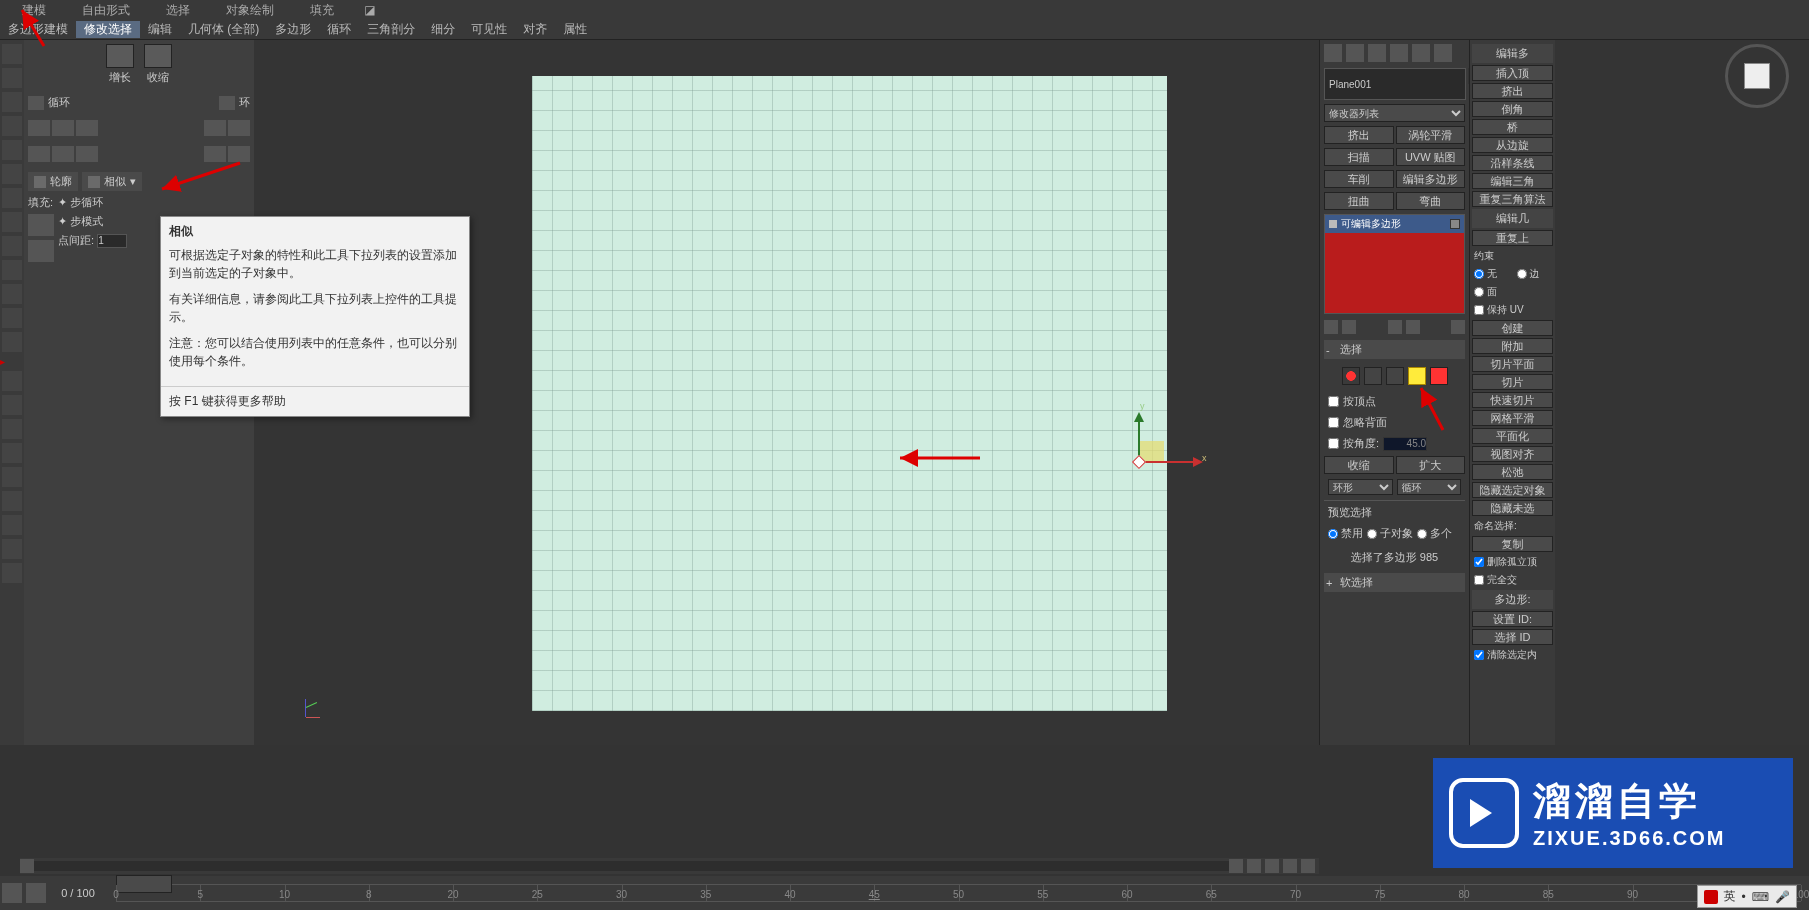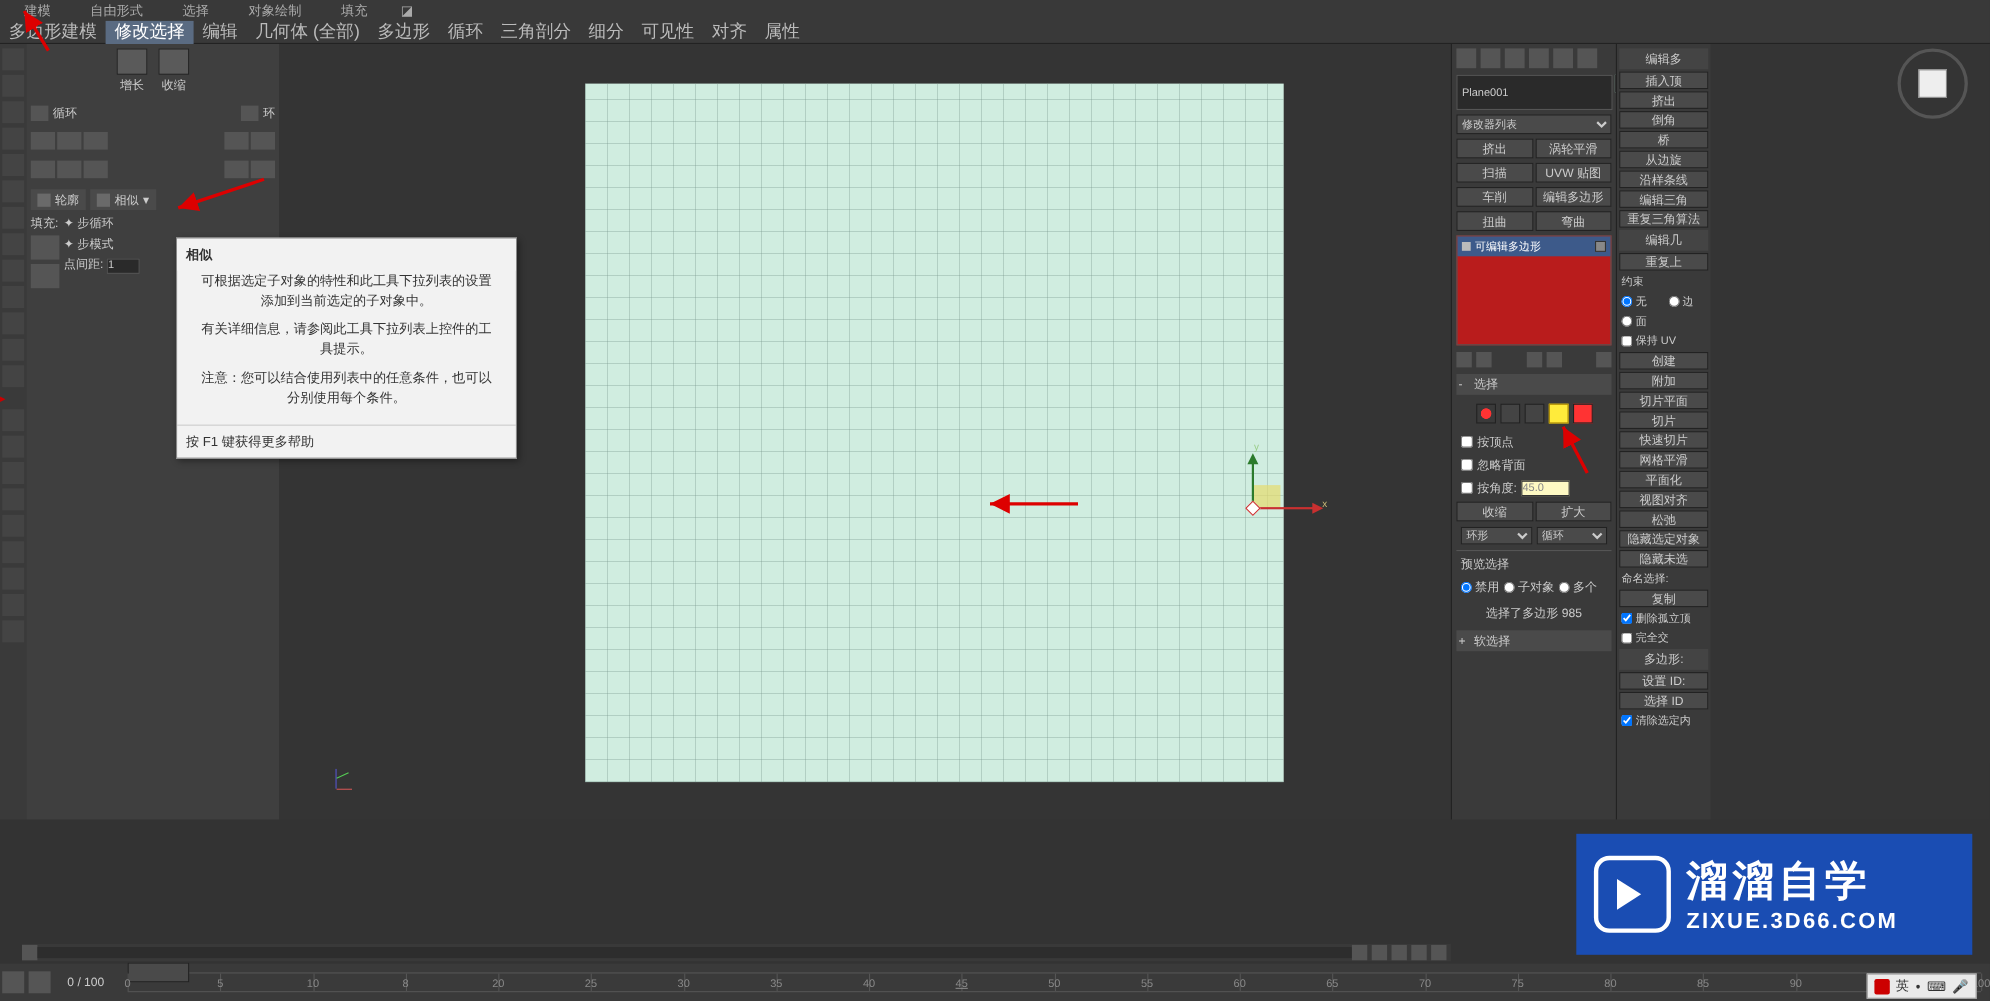--- a/index.html
+++ b/index.html
@@ -5,21 +5,21 @@
 * { margin: 0; padding: 0; box-sizing: border-box; font-family: "Microsoft YaHei", "SimSun", sans-serif; }
 body { background: #333; color: #ccc; font-size: 11px; overflow: hidden; width: 1809px; height: 910px; position: relative; }
 
 
 .menu-bar { display: flex; background: #393939; height: 20px; align-items: center; padding-left: 4px; }
 .menu-bar span { padding: 0 18px; color: #aaa; font-size: 12px; cursor: default; }
 .menu-bar .icon-sep { width: 30px; display:inline-flex; justify-content:center;}
 
 
 .ribbon-tabs { display: flex; background: #393939; height: 20px; align-items: center; border-bottom: 1px solid #222; }
-.ribbon-tabs span { padding: 0 8px; color: #bbb; font-size: 16px; cursor: default; }
+.ribbon-tabs span { padding: 0 8px; color: #bbb; font-size: 12px; cursor: default; }
 .ribbon-tabs .active { background: #5a6b82; color: #fff; }
 
 
 .main-row { display: flex; height: 705px; }
 
 
 .left-tb { width: 24px; background: #3a3a3a; display:flex; flex-direction:column; gap:4px; padding-top:4px;}
 .left-tb .tbtn { width:20px; height:20px; background:#444; margin:0 auto;}
 .left-tb .arrow-red { color:#c00; font-size:10px;}
 
@@ -87,39 +87,39 @@
 .mod-panel .tool-row .i { width:14px; height:14px; background:#555;}
 .mod-panel .rollup-hdr { display:flex; align-items:center; gap:4px; background:#4a4a4a; padding:2px; font-size:11px;}
 .mod-panel .rollup-hdr .exp { width:10px;}
 .mod-panel .sel-icons { display:flex; gap:4px; justify-content:center; padding:4px 2px;}
 .mod-panel .sel-icons .si { width:18px; height:18px; background:#444; border:1px solid #222;}
 .mod-panel .sel-icons .si.poly { background:#ffeb3b; border:1px solid #a80;}
 .mod-panel .sel-icons .si.vtx { background: radial-gradient(#f33 40%, transparent 45%);}
 .mod-panel .sel-icons .si.elem { background:#f33;}
 .mod-panel .chk-row { display:flex; align-items:center; gap:4px; padding:1px 4px; font-size:11px;}
 .mod-panel .chk-row input[type=checkbox]{ width:11px; height:11px;}
-.mod-panel .chk-row input.num { width:44px; height:14px; background:#fef9c3; border:1px solid #333; color:#888; font-size:10px;}
+.mod-panel .chk-row input.num { width:44px; height:14px; background:#0f172a; border:1px solid #333; color:#888; font-size:10px;text-align:right;}
 .mod-panel .chk-row select.sm { flex:1; height:16px; background:#4a4a4a; border:1px solid #222; color:#ccc; font-size:10px;}
 .mod-panel label.rad { display:inline-flex; gap:3px; align-items:center;}
 .mod-panel input[type=radio]{ width:10px; height:10px;}
 .mod-panel .status { text-align:center; font-size:11px; color:#ccc; padding:4px;}
 
 .cmd-panel { width:86px; background:#3a3a3a; display:flex; flex-direction:column; gap:2px; padding:4px 2px; border-left:1px solid #222; overflow:hidden;}
 .cmd-panel .sec-hdr { text-align:center; font-size:11px; color:#ccc; padding:2px; background:#444;}
 .cmd-panel button { height:16px; background:#4a4a4a; border:1px solid #222; color:#ccc; font-size:11px;}
 .cmd-panel .chk { display:flex; align-items:center; gap:3px; font-size:10px; padding:1px 2px;}
 .cmd-panel .chk input { width:10px; height:10px;}
 .cmd-panel .lbl { font-size:10px; color:#ccc; text-align:left; padding:1px 2px;}
 .cmd-panel .split { display:flex; gap:4px;}
 .cmd-panel .split > div { flex:1; display:flex; flex-direction:column; gap:2px;}
 
 
 .tooltip { position:absolute; left:160px; top:216px; width:310px; background:#f2f2f2; color:#333; border:1px solid #888; box-shadow:2px 2px 6px rgba(0,0,0,.4); font-size:12px;}
 .tooltip .tt-title { padding:6px 8px; font-weight:bold; background:#f2f2f2;}
-.tooltip .tt-body { padding:0 20px 8px; line-height:1.5;text-align:center;}
+.tooltip .tt-body { padding:0 8px 8px; line-height:1.5;}
 .tooltip .tt-body p { margin-bottom:8px;}
 .tooltip .tt-foot { border-top:1px solid #ccc; padding:6px 8px; font-weight:normal;}
 
 
 .anno-arrow { position:absolute; pointer-events:none;}
 .anno-arrow svg { display:block;}
 
 
 .watermark { position:absolute; right:16px; bottom:42px; width:360px; height:110px; background:#1a4db3; display:flex; align-items:center; gap:14px; padding:0 16px;}
 .watermark .play { width:70px; height:70px; border:4px solid #fff; border-radius:14px; display:flex; align-items:center; justify-content:center;}

